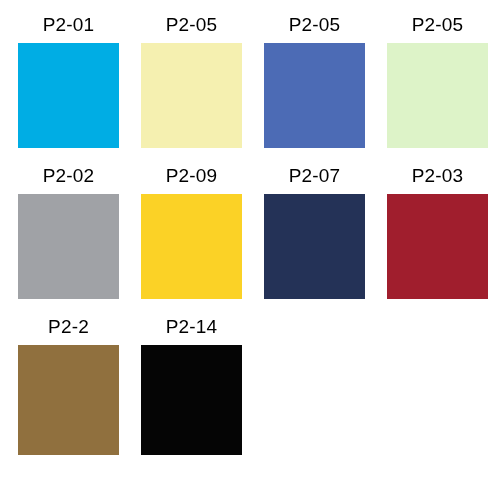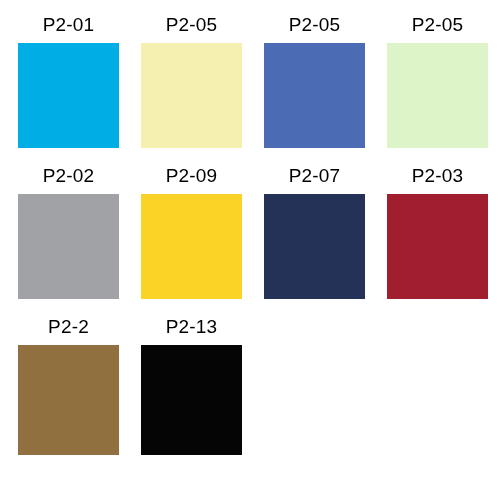--- a/index.html
+++ b/index.html
@@ -105,18 +105,18 @@
       <div class="swatch-chip" style="background-color: rgb(160, 30, 45);"></div>
     </div>
   </div>
 
   <div class="swatch-row row-clipped">
     <div class="swatch-cell">
       <div class="swatch-label">P2-2</div>
       <div class="swatch-chip" style="background-color: rgb(144, 112, 62);"></div>
     </div>
     <div class="swatch-cell">
-      <div class="swatch-label">P2-13</div>
+      <div class="swatch-label">P2-14</div>
       <div class="swatch-chip" style="background-color: rgb(5, 5, 5);"></div>
     </div>
   </div>
 
 </div>
 
 </body></html>

